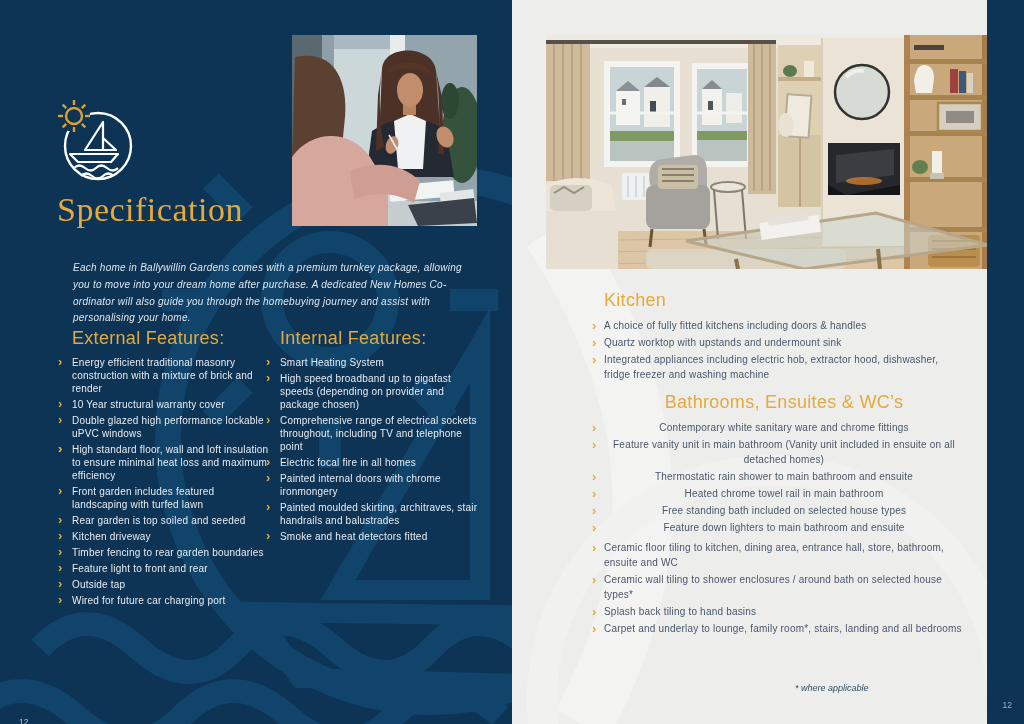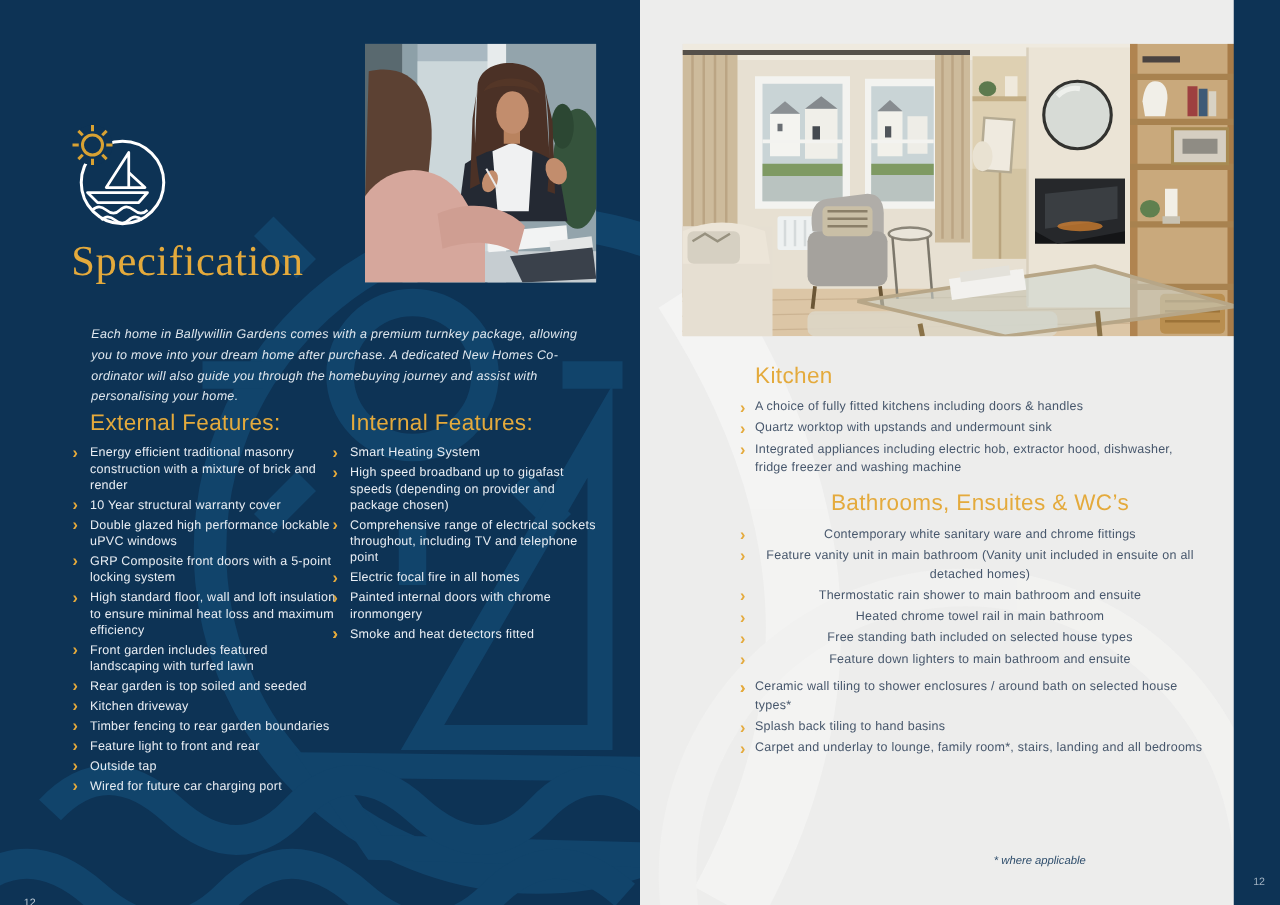--- a/index.html
+++ b/index.html
@@ -150,21 +150,20 @@
             <span>10 Year structural warranty cover</span>
           </li>
 
           <li>
             <span class="chev">›</span>
             <span>Double glazed high performance lockable uPVC windows</span>
           </li>
 
           <li>
             <span class="chev">›</span>
-            <span>GRP Composite front doors with a 5-point locking system</span>
           </li>
 
           <li>
             <span class="chev">›</span>
             <span>High standard floor, wall and loft insulation to ensure minimal heat loss and maximum efficiency</span>
           </li>
 
           <li>
             <span class="chev">›</span>
             <span>Front garden includes featured landscaping with turfed lawn</span>
@@ -226,20 +225,21 @@
             <span>Electric focal fire in all homes</span>
           </li>
 
           <li>
             <span class="chev">›</span>
             <span>Painted internal doors with chrome ironmongery</span>
           </li>
 
           <li>
             <span class="chev">›</span>
+            <span>Painted moulded skirting, architraves, stair handrails and balustrades</span>
           </li>
 
           <li>
             <span class="chev">›</span>
             <span>Smoke and heat detectors fitted</span>
           </li>
         </ul>
     </div>
 
     <div class="pn-left">12</div>
@@ -440,20 +440,21 @@
             <span>Feature down lighters to main bathroom and ensuite</span>
           </li>
         </ul>
     </div>
 
     <div class="rsec sec-floor">
       <ul class="blist">
 
           <li>
             <span class="chev">›</span>
+            <span>Ceramic floor tiling to kitchen, dining area, entrance hall, store, bathroom, ensuite and WC</span>
           </li>
 
           <li>
             <span class="chev">›</span>
             <span>Ceramic wall tiling to shower enclosures / around bath on selected house types*</span>
           </li>
 
           <li>
             <span class="chev">›</span>
             <span>Splash back tiling to hand basins</span>

